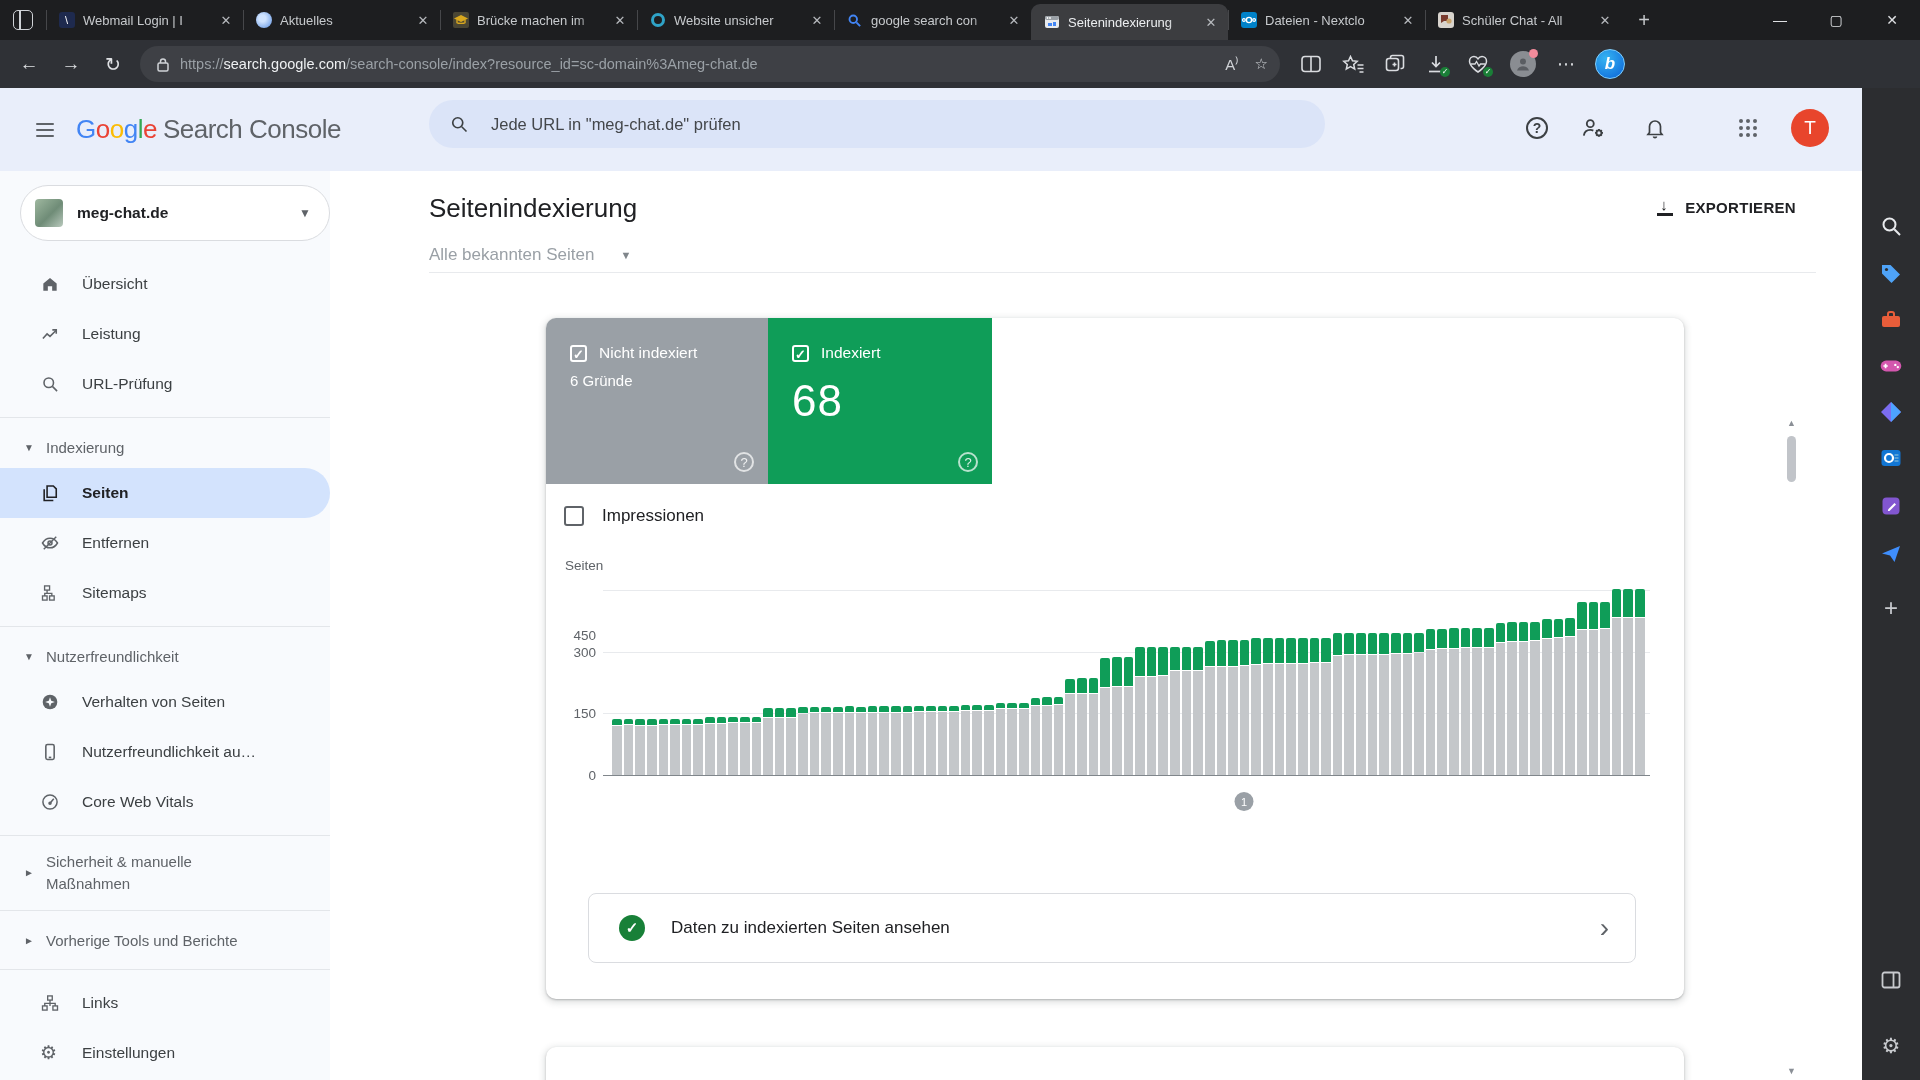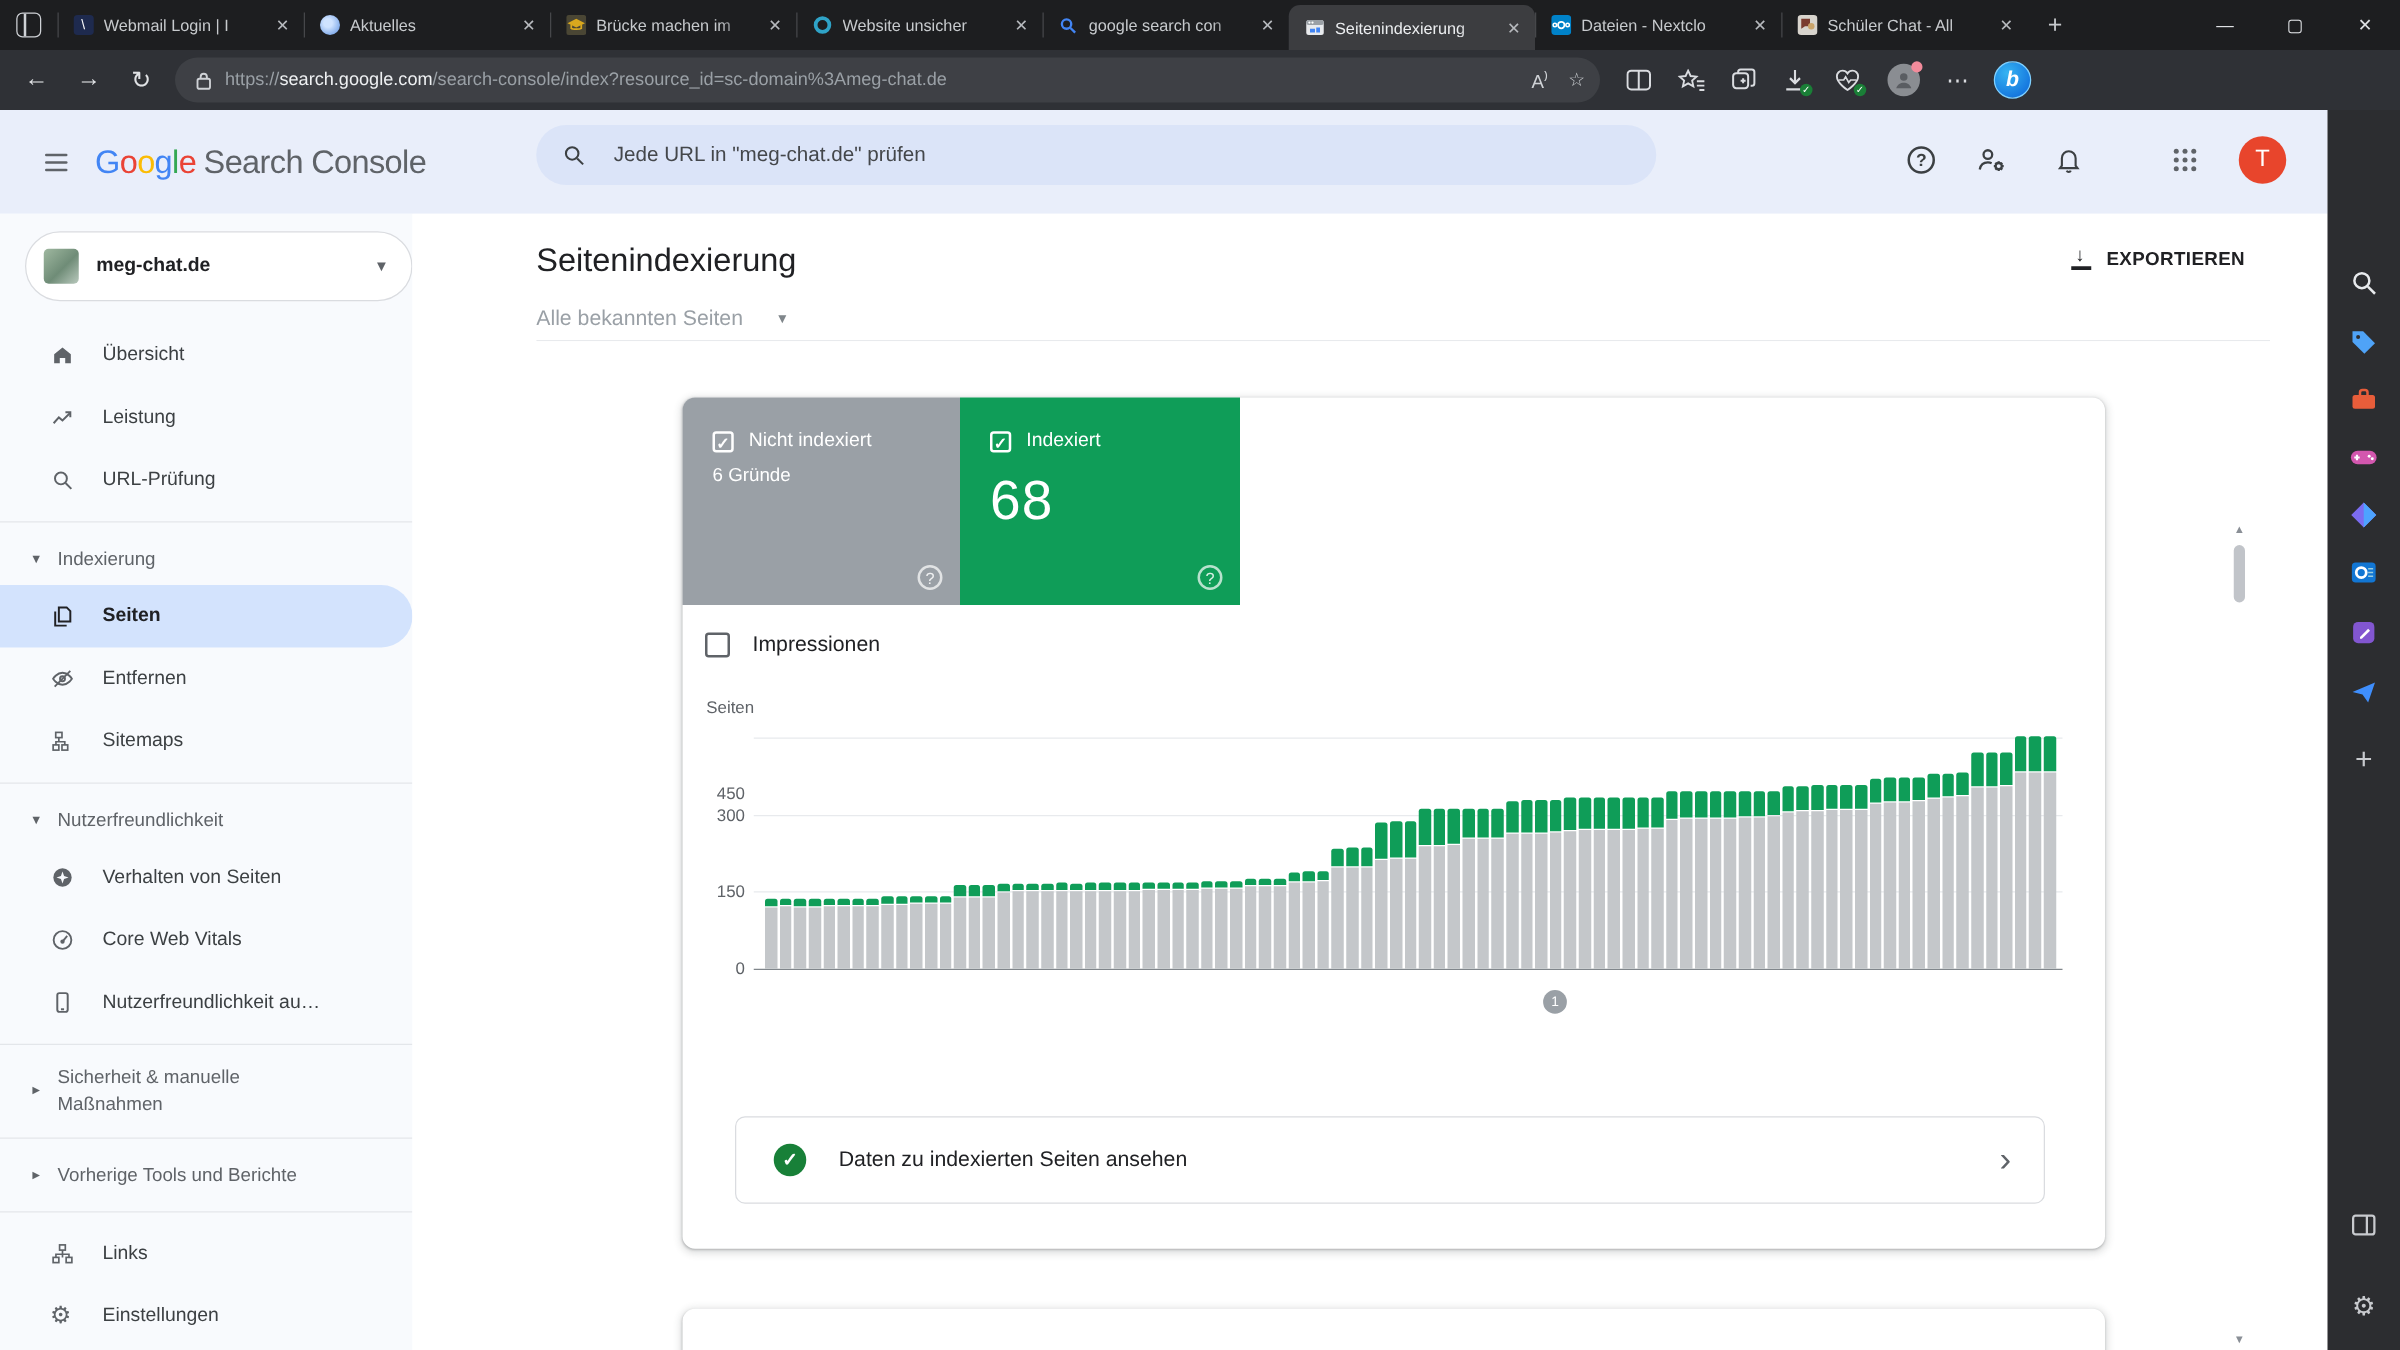--- a/index.html
+++ b/index.html
@@ -435,36 +435,36 @@
           <span class="ic">
             <svg viewBox="0 0 24 24" width="20" height="20">
               <circle cx="12" cy="12" r="8.8" fill="#5f6368"></circle>
               <path d="M12 6.2l1.5 4.3 4.3 1.5-4.3 1.5L12 17.8l-1.5-4.3-4.3-1.5 4.3-1.5z" fill="#f8fafd"></path>
             </svg>
           </span>
           <span>Verhalten von Seiten</span>
         </div>
         <div class="nav-item">
           <span class="ic">
+            <svg viewBox="0 0 24 24" width="20" height="20" fill="none" stroke="#5f6368" stroke-width="1.9">
+              <rect x="7" y="3" width="10" height="18" rx="2"></rect>
+              <path d="M10.5 18.5h3"></path>
+            </svg>
+          </span>
+          <span>Nutzerfreundlichkeit au…</span>
+        </div>
+        <div class="nav-item">
+          <span class="ic">
             <svg viewBox="0 0 24 24" width="20" height="20" fill="none" stroke="#5f6368" stroke-width="1.8">
               <circle cx="12" cy="12" r="8.5"></circle>
               <path d="M12 13.5 16.5 8"></path>
               <circle cx="12" cy="13.5" r="1.2" fill="#5f6368"></circle>
             </svg>
           </span>
           <span>Core Web Vitals</span>
-        </div>
-        <div class="nav-item">
-          <span class="ic">
-            <svg viewBox="0 0 24 24" width="20" height="20" fill="none" stroke="#5f6368" stroke-width="1.9">
-              <rect x="7" y="3" width="10" height="18" rx="2"></rect>
-              <path d="M10.5 18.5h3"></path>
-            </svg>
-          </span>
-          <span>Nutzerfreundlichkeit au…</span>
         </div>
         <div class="nav-div"></div>
         <div class="nav-sec two-line">
           <span class="tri">►</span>
           <span class="lbl">Sicherheit &amp; manuelle Maßnahmen</span>
         </div>
         <div class="nav-div"></div>
         <div class="nav-sec">
           <span class="tri">►</span>
           <span class="lbl">Vorherige Tools und Berichte</span>

